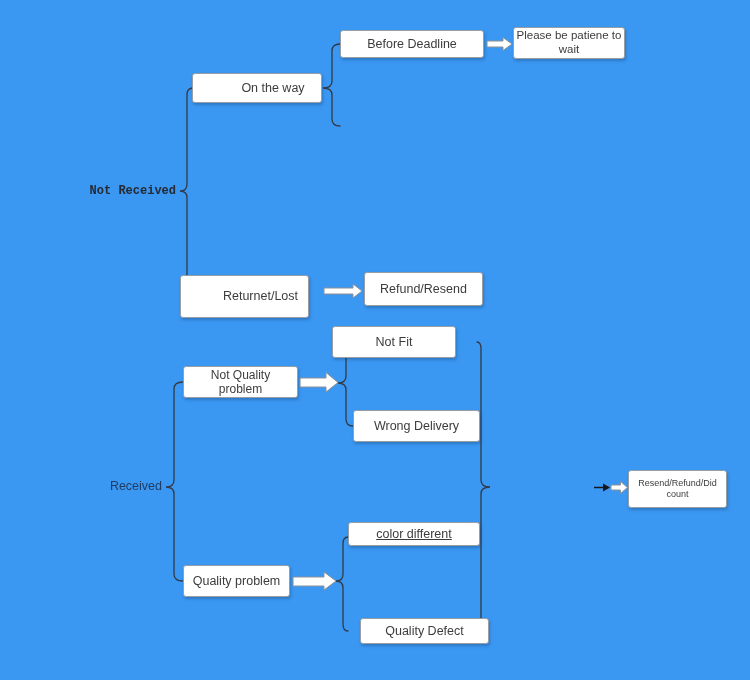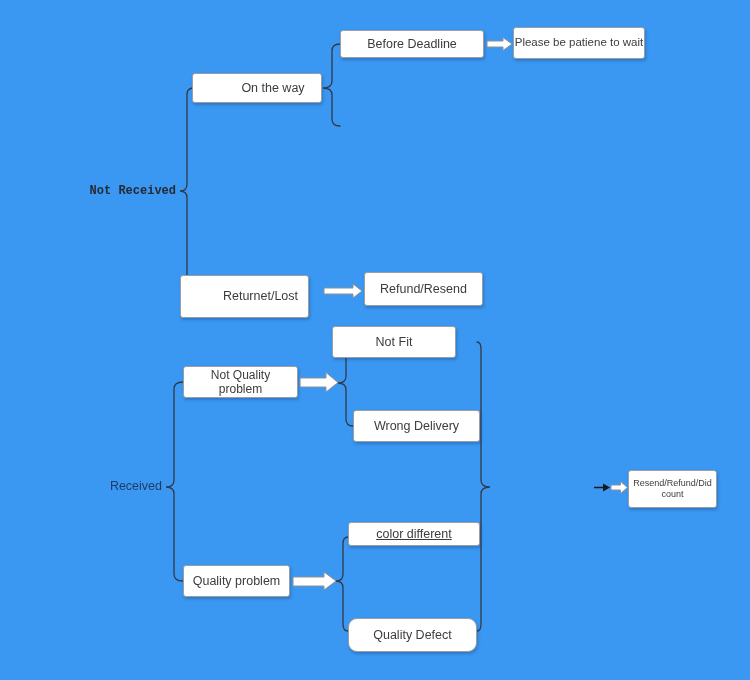--- a/index.html
+++ b/index.html
@@ -37,32 +37,32 @@
     font-family: "Liberation Mono", "DejaVu Sans Mono", monospace;
     font-size: 12px; color: #262b33; font-weight: bold;
   }
   .lbl-received {
     left: 100px; top: 479px; width: 62px;
     font-size: 12.5px; color: #1f3d66;
   }
   
   .n-ontheway       { left:192px; top:73px;  width:130px; height:30px;padding-left:32px; }
   .n-before         { left:340px; top:30px;  width:144px; height:28px; }
-  .n-patiene        { left:513px; top:27px;  width:132px; height:32px; font-size:11.5px; }
+  .n-patiene        { left:513px; top:27px;  width:112px; height:32px; font-size:11.5px; }
   .n-exceed         { left:340px; top:109px; width:143px; height:34px; }
   .n-returnet       { left:180px; top:275px; width:129px; height:43px;padding-left:32px; }
   .n-refundresend   { left:364px; top:272px; width:119px; height:34px; }
   .n-notquality     { left:183px; top:366px; width:115px; height:32px; padding:0 4px; font-size:12px; }
   .n-notfit         { left:332px; top:326px; width:124px; height:32px; }
   .n-wrongdelivery  { left:353px; top:410px; width:127px; height:32px; }
   .n-notneed        { left:492px; top:469px; width:101px; height:36px; padding:0 14px; }
-  .n-resendcount    { left:628px; top:470px; width:89px;  height:38px; font-size:9px; padding:0 4px; }
+  .n-resendcount    { left:628px; top:470px; width:99px;  height:38px; font-size:9px; padding:0 4px; }
   .n-colordiff      { left:348px; top:522px; width:132px; height:24px;text-decoration:underline; }
   .n-qualityproblem { left:183px; top:565px; width:107px; height:32px; }
-  .n-qualitydefect  { left:348px; top:618px; width:129px; height:34px;border-radius:9px; }
+  .n-qualitydefect  { left:360px; top:618px; width:129px; height:26px; }
 
   .brace  { fill:none; stroke:#333a44; stroke-width:1.3; stroke-linecap:round; }
   .barrow { fill:#ffffff; stroke:#8b9298; stroke-width:1; }
   .karrow { fill:#15181c; }
   .kline  { stroke:#15181c; stroke-width:1.5; }
 </style>
 </head>
 <body>
 
 <div class="stage">

